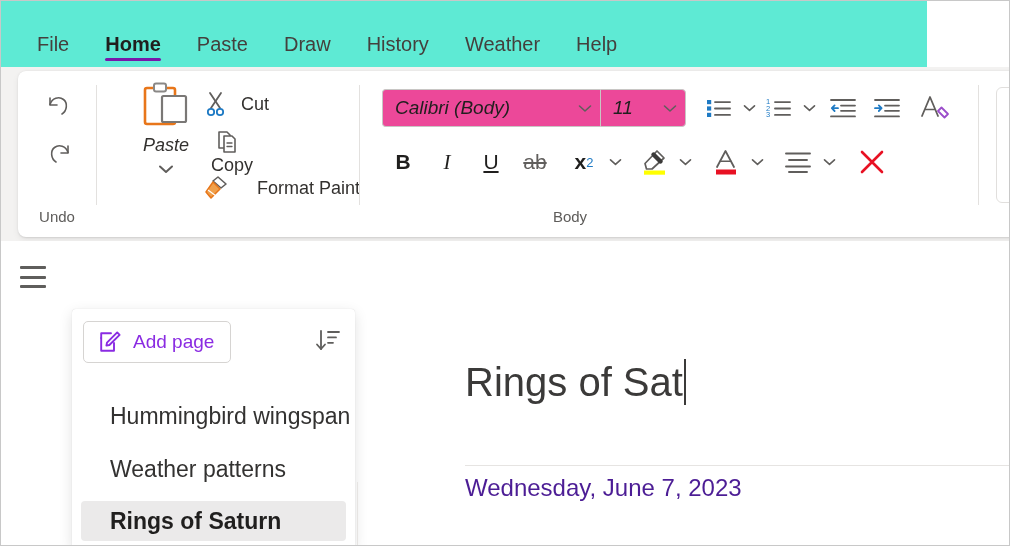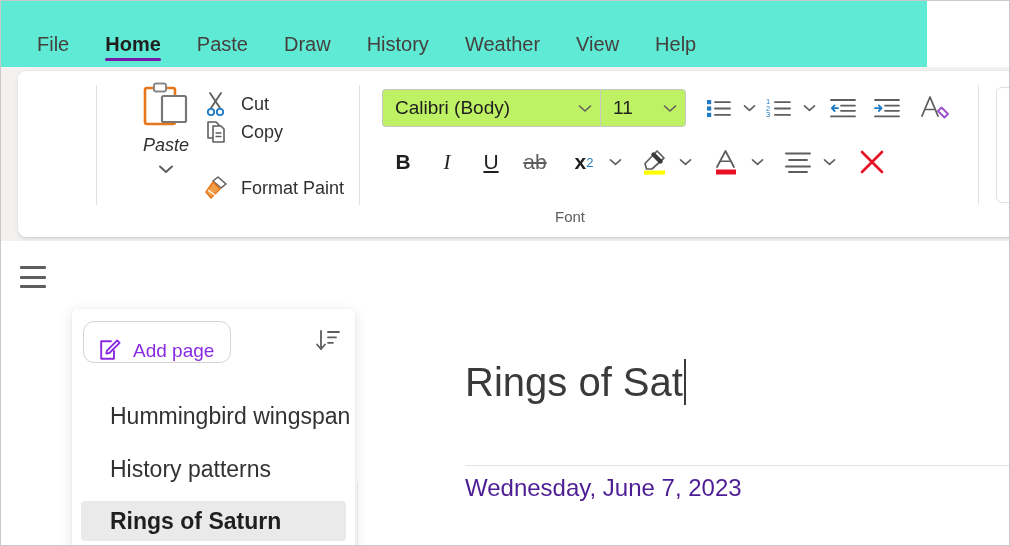--- a/index.html
+++ b/index.html
@@ -82,32 +82,33 @@
   }
   .paste-label{font-size:18px;color:#33312f;margin-top:4px;}
   .paste-chev{margin-top:4px;}
   .clipitem{
     position:absolute;left:104px;display:flex;align-items:center;
     cursor:pointer;height:34px;
   }
   .clipitem .ci-ico{width:30px;display:flex;align-items:center;justify-content:center;}
   .clipitem .ci-txt{font-size:18px;color:#33312f;margin-left:10px;white-space:nowrap;}
   #ci-cut{top:16px;}
-  #ci-copy{top:44px;}
-  #ci-fmt{top:100px;}
+  #ci-copy{top:58px;flex-direction:column;}
+  #ci-fmt{top:100px;gap:16px;}
 
   
   #grp-font{left:342px;width:618px;}
   .fontrow1{position:absolute;left:22px;top:18px;display:flex;align-items:center;}
   .fontrow2{position:absolute;left:22px;top:72px;display:flex;align-items:center;}
   .combo{
     display:flex;align-items:center;justify-content:space-between;
     height:38px;box-sizing:border-box;
-    border:1px solid #c8c6c4;background:#bef264;
+    border:1px solid #c8c6c4;background:#ec4899;
     padding:0 8px 0 12px;
+    font-style:italic;
   }
   .combo .cv{font-size:19px;color:#201f1e;white-space:nowrap;}
   #combo-fontname{width:218px;border-radius:4px 0 0 4px;border-right:none;}
   #combo-fontsize{width:86px;border-radius:0 4px 4px 0;}
   .ic{
     width:38px;height:38px;display:flex;align-items:center;justify-content:center;
     cursor:pointer;border-radius:4px;
   }
   .chev{width:22px;height:38px;display:flex;align-items:center;justify-content:center;cursor:pointer;}
   .txtbtn{
@@ -136,22 +137,22 @@
 
   .pagelist{
     position:absolute;left:71px;top:68px;width:283px;height:238px;
     background:#ffffff;
     box-shadow:0 0 1px rgba(0,0,0,.18), 0 4px 14px rgba(0,0,0,.12);
     border-radius:4px 4px 0 0;
     box-sizing:border-box;
   }
   #add-page-btn{
     position:absolute;left:11px;top:12px;height:40px;
-    display:flex;align-items:flex-end;padding:0 16px 0 14px;
-    border:1px solid #d6d4d2;border-radius:11px;background:#fff;
+    display:flex;align-items:center;padding:0 16px 0 14px;
+    border:1px solid #d6d4d2;border-radius:5px;background:#fff;
     cursor:pointer;
   }
   #add-page-btn .ap-txt{font-size:19px;color:#8a2be2;margin-left:11px;white-space:nowrap;}
   #sort-btn{
     position:absolute;left:238px;top:14px;width:36px;height:36px;
     display:flex;align-items:center;justify-content:center;cursor:pointer;
   }
   .page-item{
     position:absolute;left:9px;width:265px;height:40px;
     display:flex;align-items:center;padding-left:29px;
@@ -192,28 +193,42 @@
 <div class="app">
 
   <div class="ribbon-top">
     <div class="tabstrip">
       <div class="tab">File</div>
       <div class="tab active">Home</div>
       <div class="tab">Paste</div>
       <div class="tab">Draw</div>
       <div class="tab">History</div>
       <div class="tab">Weather</div>
-      <div class="tab">View</div>
       <div class="tab">Help</div>
     </div>
   </div>
 
   <div class="ribbon-body">
     <div class="ribbon-card">
 
+      <div class="grp" id="grp-undo">
+        <div class="undo-btn" id="undo-arrow">
+          <svg width="30" height="28" viewBox="0 0 30 28">
+            <path d="M6 6 L6 13 L13 13" fill="none" stroke="#605e5c" stroke-width="1.6" stroke-linecap="round" stroke-linejoin="round"></path>
+            <path d="M6 12.5 C8 6 15 4 19.5 7.5 C24 11 23 19 18 22" fill="none" stroke="#605e5c" stroke-width="1.6" stroke-linecap="round"></path>
+          </svg>
+        </div>
+        <div class="undo-btn" id="redo-arrow">
+          <svg width="30" height="28" viewBox="0 0 30 28">
+            <path d="M24 6 L24 13 L17 13" fill="none" stroke="#605e5c" stroke-width="1.6" stroke-linecap="round" stroke-linejoin="round"></path>
+            <path d="M24 12.5 C22 6 15 4 10.5 7.5 C6 11 7 19 12 22" fill="none" stroke="#605e5c" stroke-width="1.6" stroke-linecap="round"></path>
+          </svg>
+        </div>
+        <div class="grp-label">Undo</div>
+      </div>
       <div class="grp-sep" style="left:78px"></div>
 
       <div class="grp" id="grp-clip">
         <div class="paste-btn">
           <svg width="52" height="50" viewBox="0 0 52 50">
             <rect x="5" y="7" width="30" height="36" rx="2" fill="#fff" stroke="#e8761a" stroke-width="2.6"></rect>
             <rect x="14" y="2.5" width="12" height="8" rx="2" fill="#fff" stroke="#8a8886" stroke-width="2"></rect>
             <rect x="22" y="15" width="24" height="26" rx="1.5" fill="#fff" stroke="#7a7876" stroke-width="2.2"></rect>
           </svg>
           <div class="paste-label">Paste</div>
@@ -381,21 +396,21 @@
             </svg>
           </div>
 
           <div class="ic" style="margin-left:12px;width:40px">
             <svg width="28" height="28" viewBox="0 0 28 28">
               <path d="M4 4 L24 24 M24 4 L4 24" stroke="#e81123" stroke-width="2.6" stroke-linecap="round"></path>
             </svg>
           </div>
         </div>
 
-        <div class="grp-label" style="width:420px;left:0">Font</div>
+        <div class="grp-label" style="width:420px;left:0">Body</div>
       </div>
       <div class="grp-sep" style="left:960px"></div>
 
       <div id="styles-panel">
         
         
       </div>
 
     </div>
   </div>
@@ -420,21 +435,21 @@
 
       <div id="sort-btn">
         <svg width="26" height="26" viewBox="0 0 26 26">
           <path d="M6 3 V21" stroke="#5f5e5c" stroke-width="1.8" stroke-linecap="round"></path>
           <path d="M2 16.5 L6 21 L10 16.5" fill="none" stroke="#5f5e5c" stroke-width="1.8" stroke-linecap="round" stroke-linejoin="round"></path>
           <path d="M13 4 H24 M13 9.4 H21 M13 14.8 H18" stroke="#5f5e5c" stroke-width="1.8" stroke-linecap="round"></path>
         </svg>
       </div>
 
       <div class="page-item" id="page-0">Hummingbird wingspan</div>
-      <div class="page-item" id="page-1">History patterns</div>
+      <div class="page-item" id="page-1">Weather patterns</div>
       <div class="page-item selected" id="page-2">Rings of Saturn</div>
     </div>
 
     <div id="pagelist-divider"></div>
 
     <div class="docpane">
       <div id="doc-title">
         <span>Rings of Sat</span>
           <span id="doc-caret"></span>
       </div>

